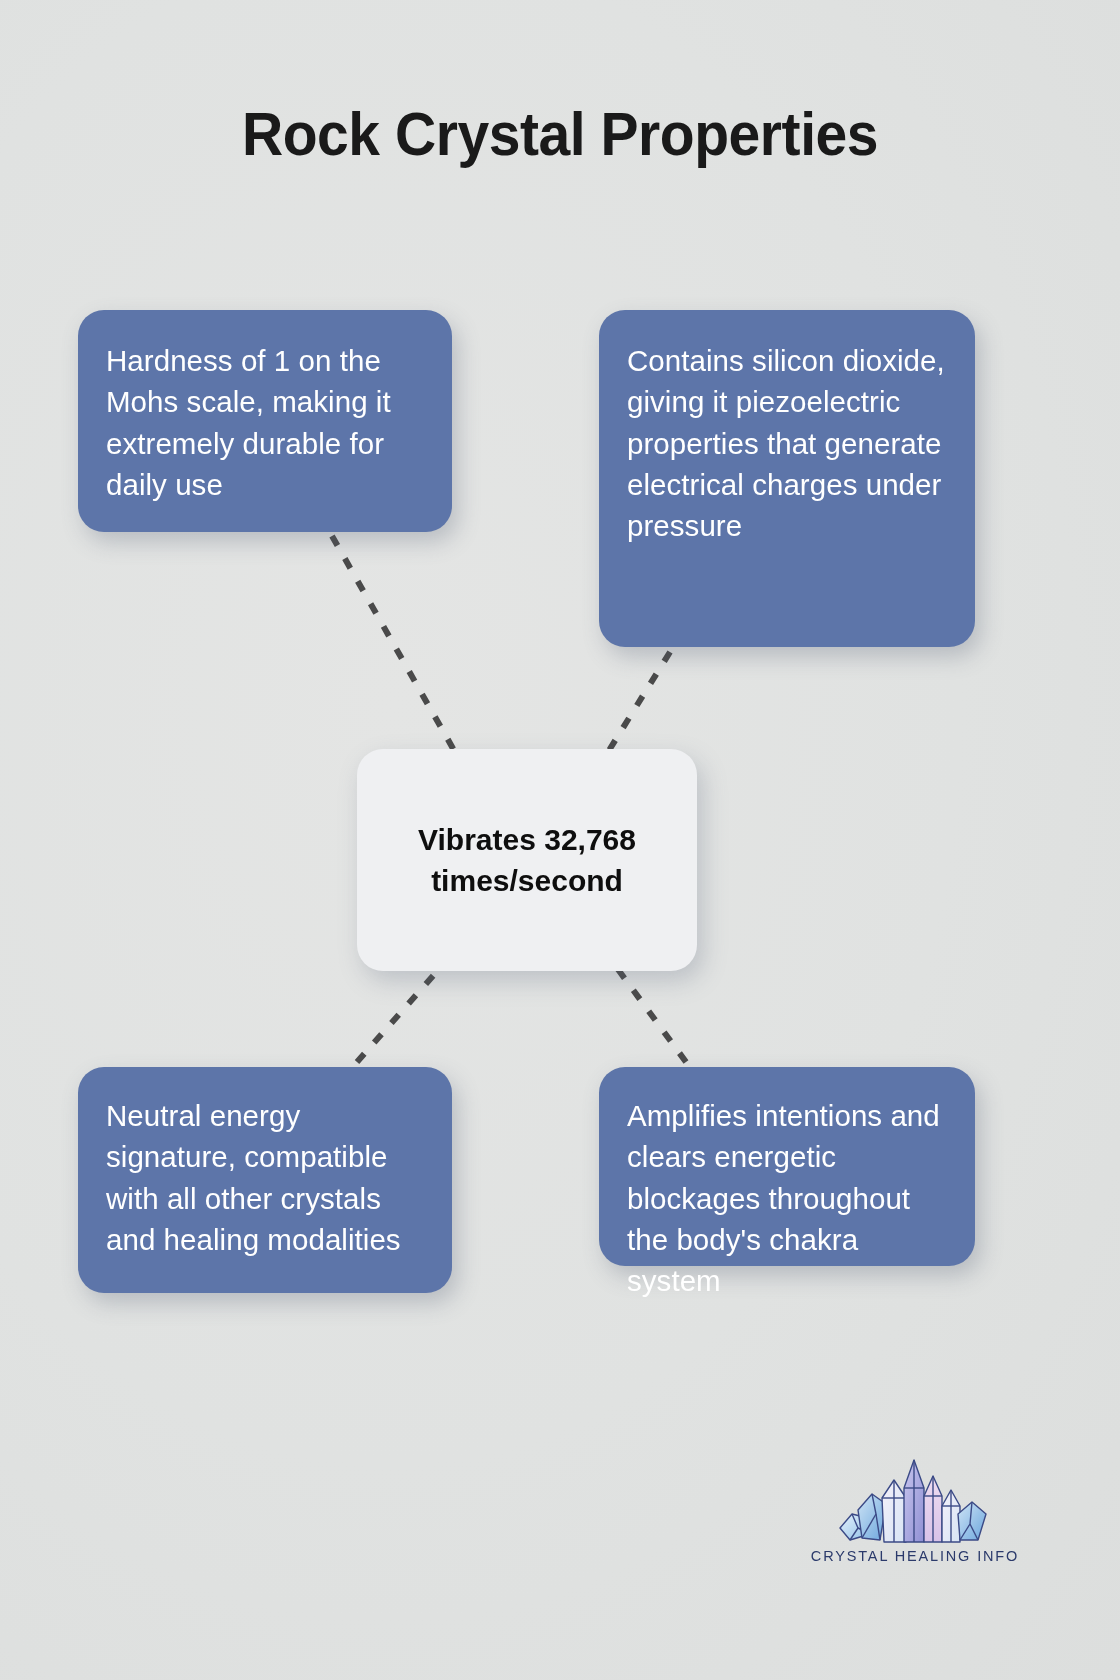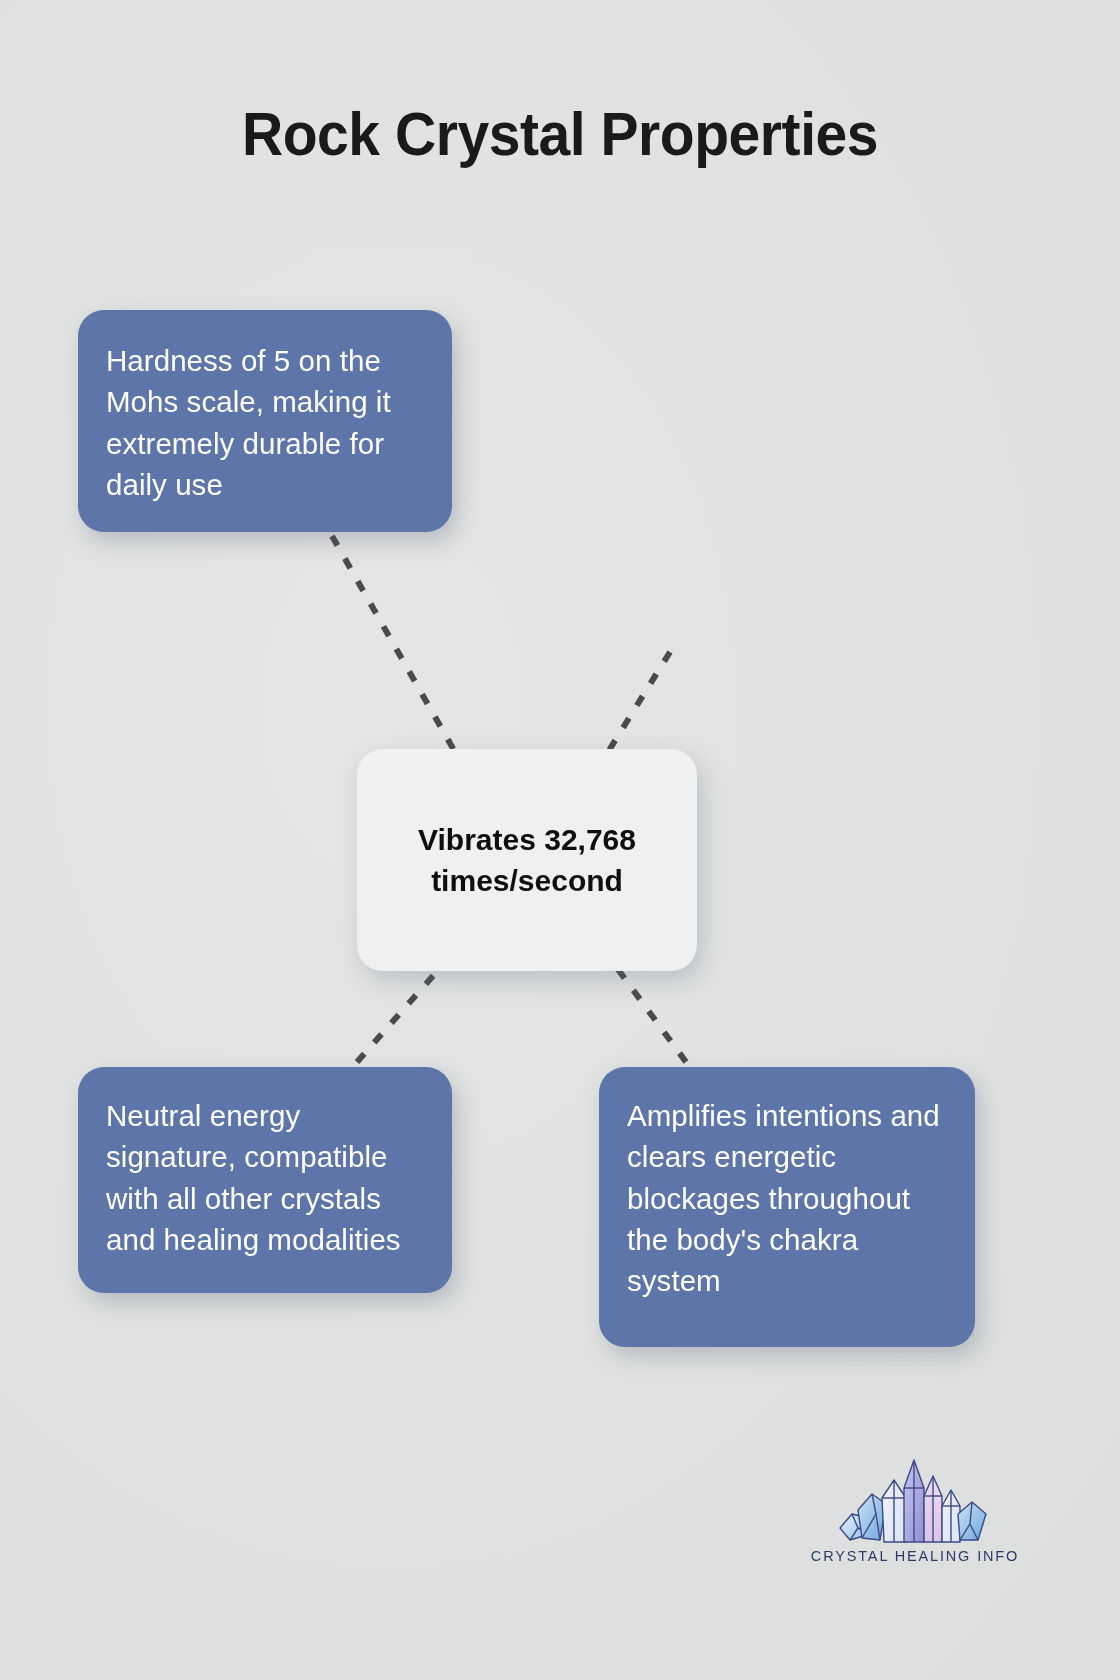--- a/index.html
+++ b/index.html
@@ -97,21 +97,21 @@
   #card-center {
     left: 357px; top: 749px;  width: 340px;  height: 222px;
     padding: 0 26px;
     justify-content: center;
   }
   #card-bl {
     left: 78px;  top: 1067px; width: 374px;  height: 226px;
     padding: 28px 24px 16px 28px;
   }
   #card-br {
-    left: 599px; top: 1067px; width: 376px;  height: 280px;
+    left: 599px; top: 1067px; width: 376px;  height: 199px;
     padding: 28px 22px 0 28px;
   }
 
   
   .logo {
     position: absolute;
     left: 800px;
     top: 1452px;
     width: 230px;
     height: 150px;
@@ -144,23 +144,26 @@
   <div class="title">Rock Crystal Properties</div>
 
   <svg class="connectors" viewBox="0 0 1120 1680" width="1120" height="1680">
     <line x1="332" y1="536" x2="455" y2="752" stroke="#4a4a4a" stroke-width="6" stroke-dasharray="11 15" stroke-linecap="butt"></line>
     <line x1="670" y1="652" x2="608" y2="752" stroke="#4a4a4a" stroke-width="6" stroke-dasharray="11 15" stroke-linecap="butt"></line>
     <line x1="357" y1="1062" x2="440" y2="968" stroke="#4a4a4a" stroke-width="6" stroke-dasharray="11 15" stroke-linecap="butt"></line>
     <line x1="686" y1="1062" x2="617" y2="968" stroke="#4a4a4a" stroke-width="6" stroke-dasharray="11 15" stroke-linecap="butt"></line>
   </svg>
 
   <div class="card card-blue" id="card-tl">
-    <div class="card-text">Hardness of 5 on the Mohs scale, making it extremely durable for daily use</div>
-  </div>
-
+    <div class="card-text">Hardness of 1 on the Mohs scale, making it extremely durable for daily use</div>
+  </div>
+
+  <div class="card card-blue" id="card-tr">
+    <div class="card-text">Contains silicon dioxide, giving it piezoelectric properties that generate electrical charges under pressure</div>
+  </div>
 
   <div class="card card-center" id="card-center">
     <div class="center-text">Vibrates 32,768 times/second</div>
   </div>
 
   <div class="card card-blue" id="card-bl">
     <div class="card-text">Neutral energy signature, compatible with all other crystals and healing modalities</div>
   </div>
 
   <div class="card card-blue" id="card-br">

